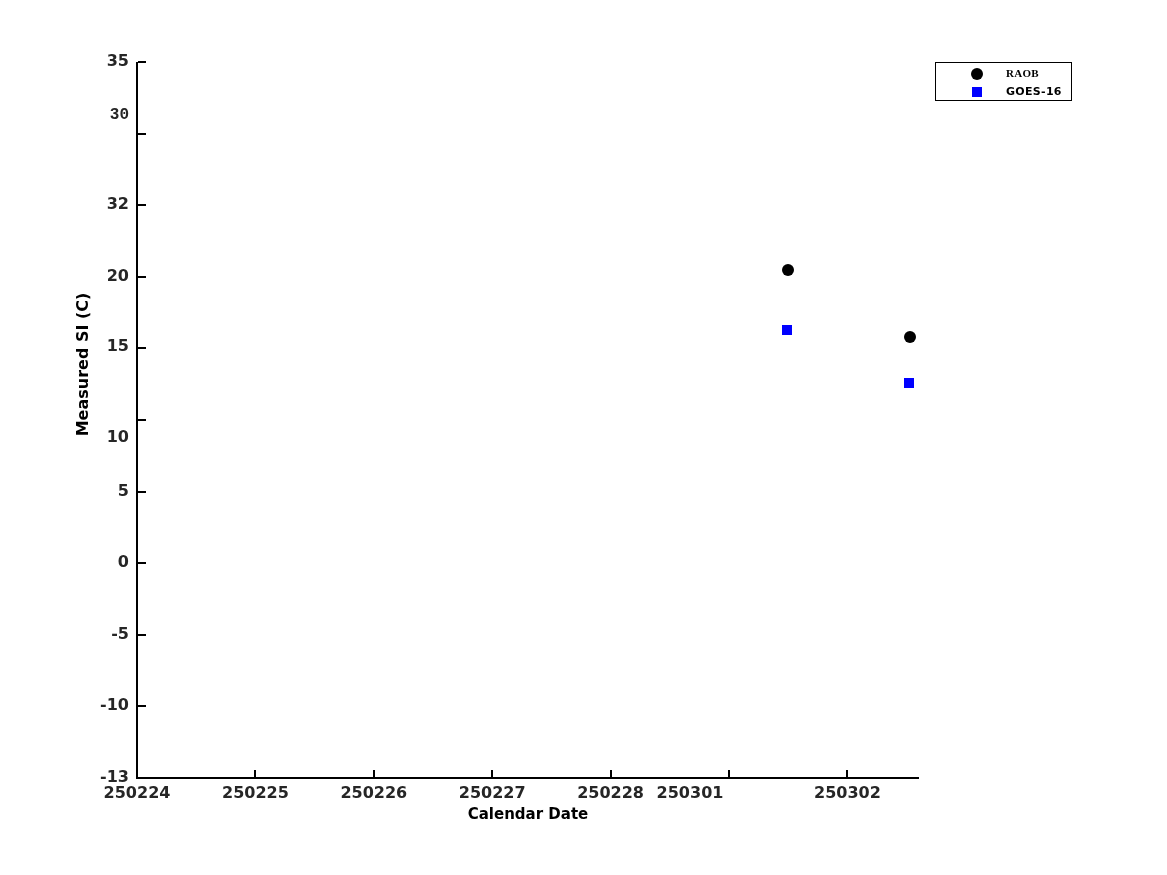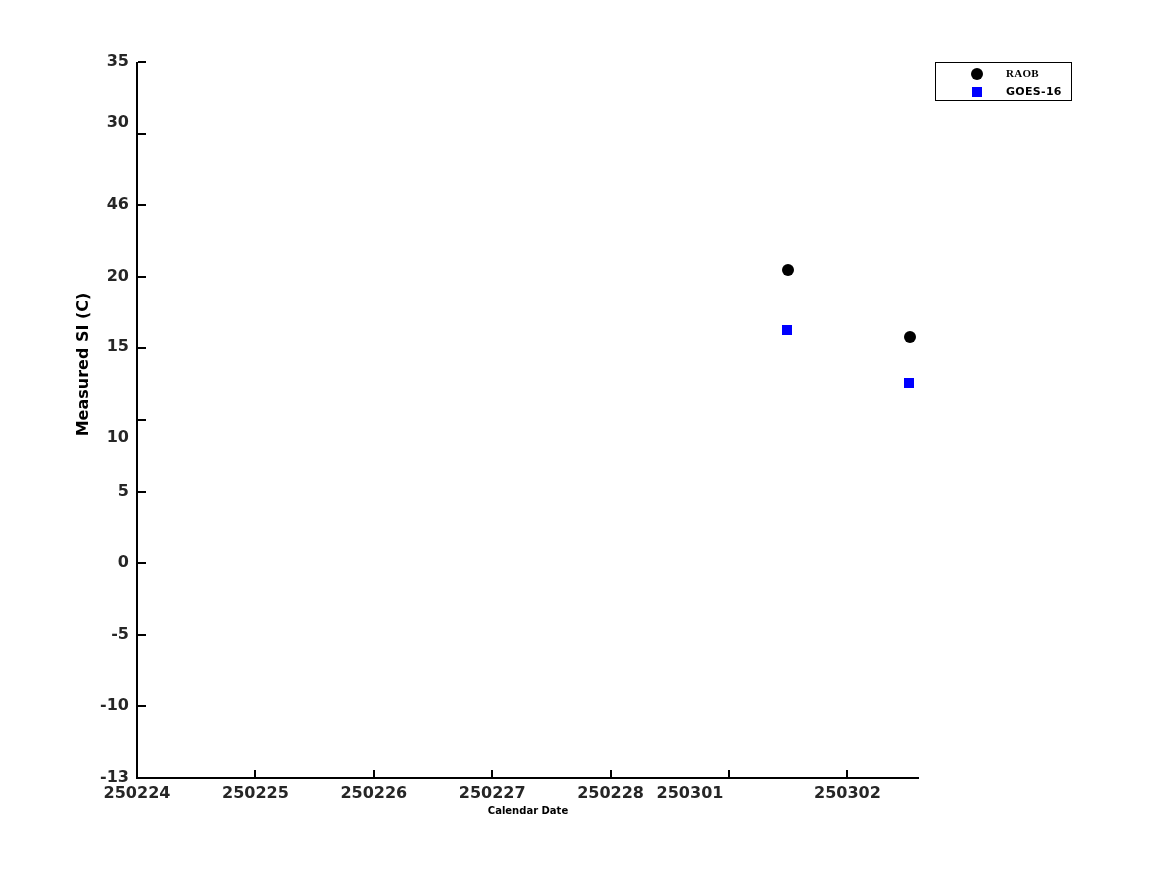--- a/index.html
+++ b/index.html
@@ -78,21 +78,21 @@
     color: #262626;
     white-space: nowrap;
     transform: translateX(-50%);
   }
   #xlabel {
     position: absolute;
     left: 0;
     top: 805px;
     width: 1056px;
     text-align: center;
-    font-size: 10px;
+    font-size: 15px;
     font-weight: bold;
     color: #000000;
   }
   #ylabel {
     position: absolute;
     left: -8px;
     top: 355px;
     width: 180px;
     text-align: center;
     font-size: 16px;
@@ -190,23 +190,23 @@
       <div class="ytick-label" style="top: 552.2px;">0</div>
       <div class="ytick-mark" style="top: 490.6px;"></div>
       <div class="ytick-label" style="top: 480.6px;">5</div>
       <div class="ytick-mark" style="top: 419px;"></div>
       <div class="ytick-label" style="top: 427px;">10</div>
       <div class="ytick-mark" style="top: 347.4px;"></div>
       <div class="ytick-label" style="top: 336px;">15</div>
       <div class="ytick-mark" style="top: 275.8px;"></div>
       <div class="ytick-label" style="top: 265.8px;">20</div>
       <div class="ytick-mark" style="top: 204.2px;"></div>
-      <div class="ytick-label" style="top: 194.2px;">46</div>
+      <div class="ytick-label" style="top: 194.2px;">32</div>
       <div class="ytick-mark" style="top: 132.6px;"></div>
-      <div class="ytick-label" style="top: 112px;">30</div>
+      <div class="ytick-label" style="top: 106px; font-family: Liberation Mono, monospace;">30</div>
       <div class="ytick-mark" style="top: 61px;"></div>
       <div class="ytick-label" style="top: 51px; text-align: right;">35</div>
     </div>
   <div id="ticks-x">
       <div class="xtick-label" style="left: 137px;">250224</div>
       <div class="xtick-mark" style="left: 254.4px;"></div>
       <div class="xtick-label" style="left: 255.4px;">250225</div>
       <div class="xtick-mark" style="left: 372.8px;"></div>
       <div class="xtick-label" style="left: 373.8px;">250226</div>
       <div class="xtick-mark" style="left: 491.2px;"></div>

